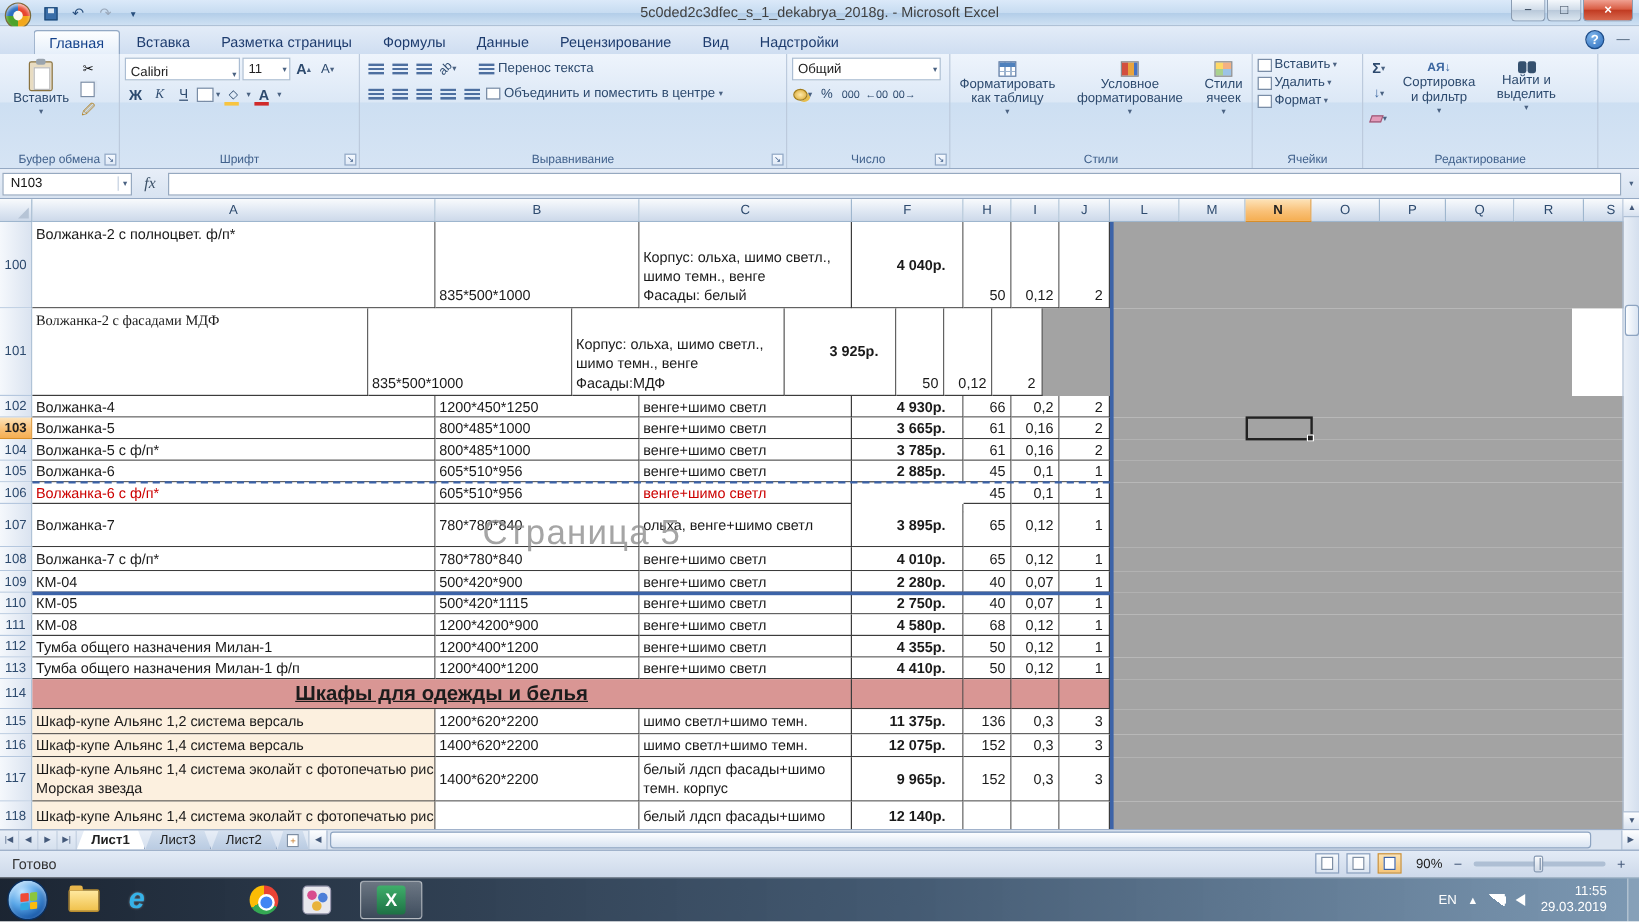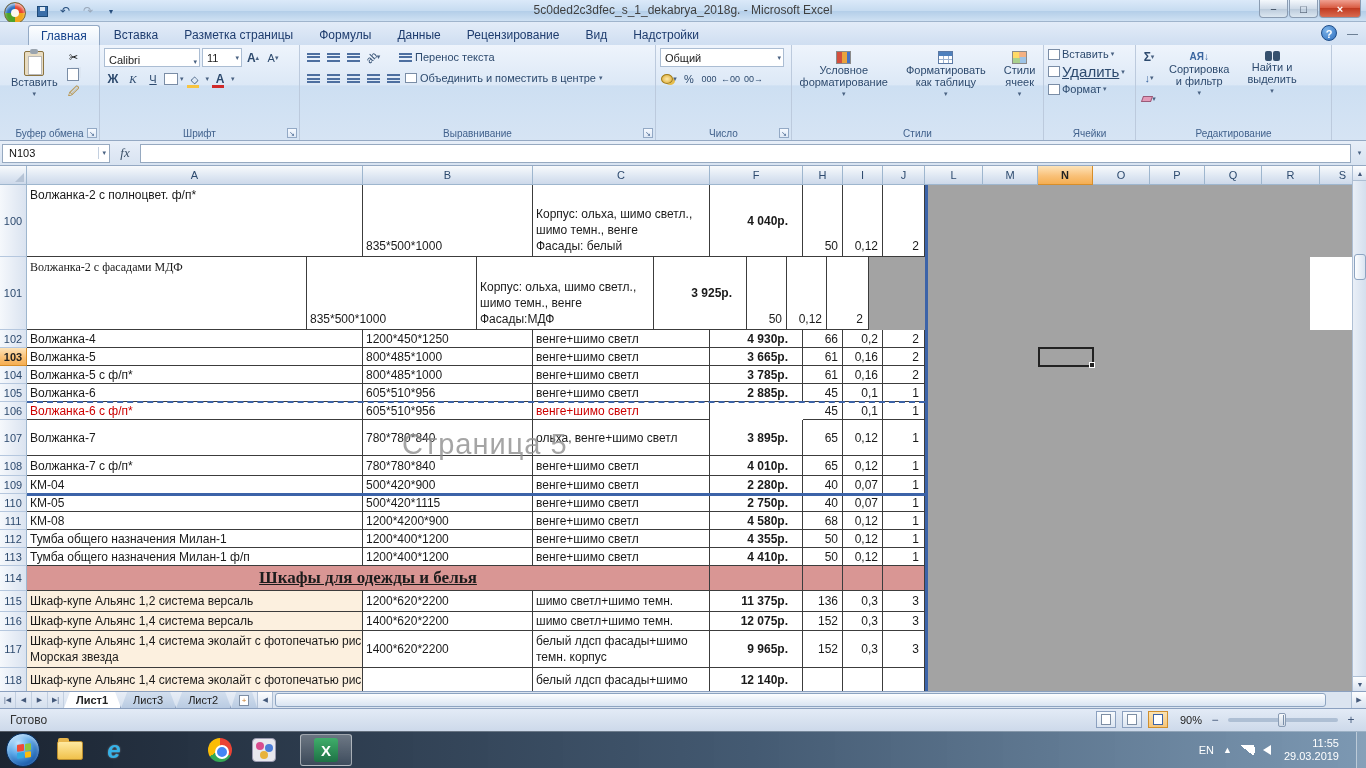--- a/index.html
+++ b/index.html
@@ -108,21 +108,21 @@
   .c-a,.c-b,.c-c { align-items:flex-start; padding-left:3px; padding-right:2px; }
   .c-f,.c-h,.c-i,.c-j { align-items:flex-end; }
   .c-f { font-weight:bold; padding-right:14px; }
   .c-h,.c-i { padding-right:4px; }
   .c-j { padding-right:5px; }
   .va-top { justify-content:flex-start; padding-top:2px; }
   .va-bottom { justify-content:flex-end; padding-bottom:2px; }
   .red { color:#cc0000; }
   .shade { background:#fcf0df; }
   .sec { background:#d99694; align-items:center; justify-content:center; font-weight:bold; font-size:17px;
-    text-decoration:underline; color:#1c1c1c;font-family:Liberation Serif, serif; }
+    text-decoration:underline; color:#1c1c1c; }
   .sec-empty { background:#d99694; }
   .grayfill { flex:none; width:441px; background:#a3a3a3; }
   .pb-vline { position:absolute; left:925px; top:0; width:3px; height:506px; background:#3c63a8; }
   .pb-dash { position:absolute; left:27px; top:216px; width:898px; border-top:2px dashed #3c63a8; }
   .pb-solid { position:absolute; left:27px; top:308px; width:898px; height:3px; background:#3c63a8; }
   .watermark { position:absolute; left:402px; top:243px; font-size:29px; color:#8f8f8f; opacity:.8; letter-spacing:1px; }
   .active-cell { position:absolute; left:1038px; top:162px; width:56px; height:20px; border:2px solid #222; background:transparent; }
   .active-cell::after { content:''; position:absolute; right:-3px; bottom:-3px; width:4px; height:4px; background:#222; border:1px solid #fff; }
 
   
@@ -366,49 +366,49 @@
           </span>
         <span class="rbtn" style="font-size:9px;">←00</span>
         <span class="rbtn" style="font-size:9px;">00→</span>
       </div>
       <div class="glabel">Число</div>
       <div class="dlg">↘</div>
     </div>
 
     <div class="group" style="width:252px;flex-direction:row;display:flex;gap:4px;justify-content:center;">
       <div class="bigv">
+        <span class="tbl-ic"></span>
+        <span>Форматировать</span>
+          <span>как таблицу</span>
+          <span class="mini-arr">▾</span>
+      </div>
+      <div class="bigv">
         <span class="cf-ic"></span>
         <span>Условное</span>
           <span>форматирование</span>
-          <span class="mini-arr">▾</span>
-      </div>
-      <div class="bigv">
-        <span class="tbl-ic"></span>
-        <span>Форматировать</span>
-          <span>как таблицу</span>
           <span class="mini-arr">▾</span>
       </div>
       <div class="bigv">
         <span class="cs-ic"></span>
         <span>Стили</span>
           <span>ячеек</span>
           <span class="mini-arr">▾</span>
       </div>
       <div class="glabel">Стили</div>
     </div>
 
     <div class="group" style="width:92px;">
       <div class="rrow">
         <span class="grid-ic" style="width:12px;height:11px;"></span>
         <span style="font-size:11px;color:#2d4a6e;">Вставить</span>
           <span class="mini-arr">▾</span>
       </div>
       <div class="rrow">
         <span class="grid-ic" style="width:12px;height:11px;"></span>
-        <span style="font-size:15px;color:#2d4a6e;text-decoration:underline;">Удалить</span>
+        <span style="font-size:11px;color:#2d4a6e;">Удалить</span>
           <span class="mini-arr">▾</span>
       </div>
       <div class="rrow">
         <span class="grid-ic" style="width:12px;height:11px;"></span>
         <span style="font-size:11px;color:#2d4a6e;">Формат</span>
           <span class="mini-arr">▾</span>
       </div>
       <div class="glabel">Ячейки</div>
     </div>
 

